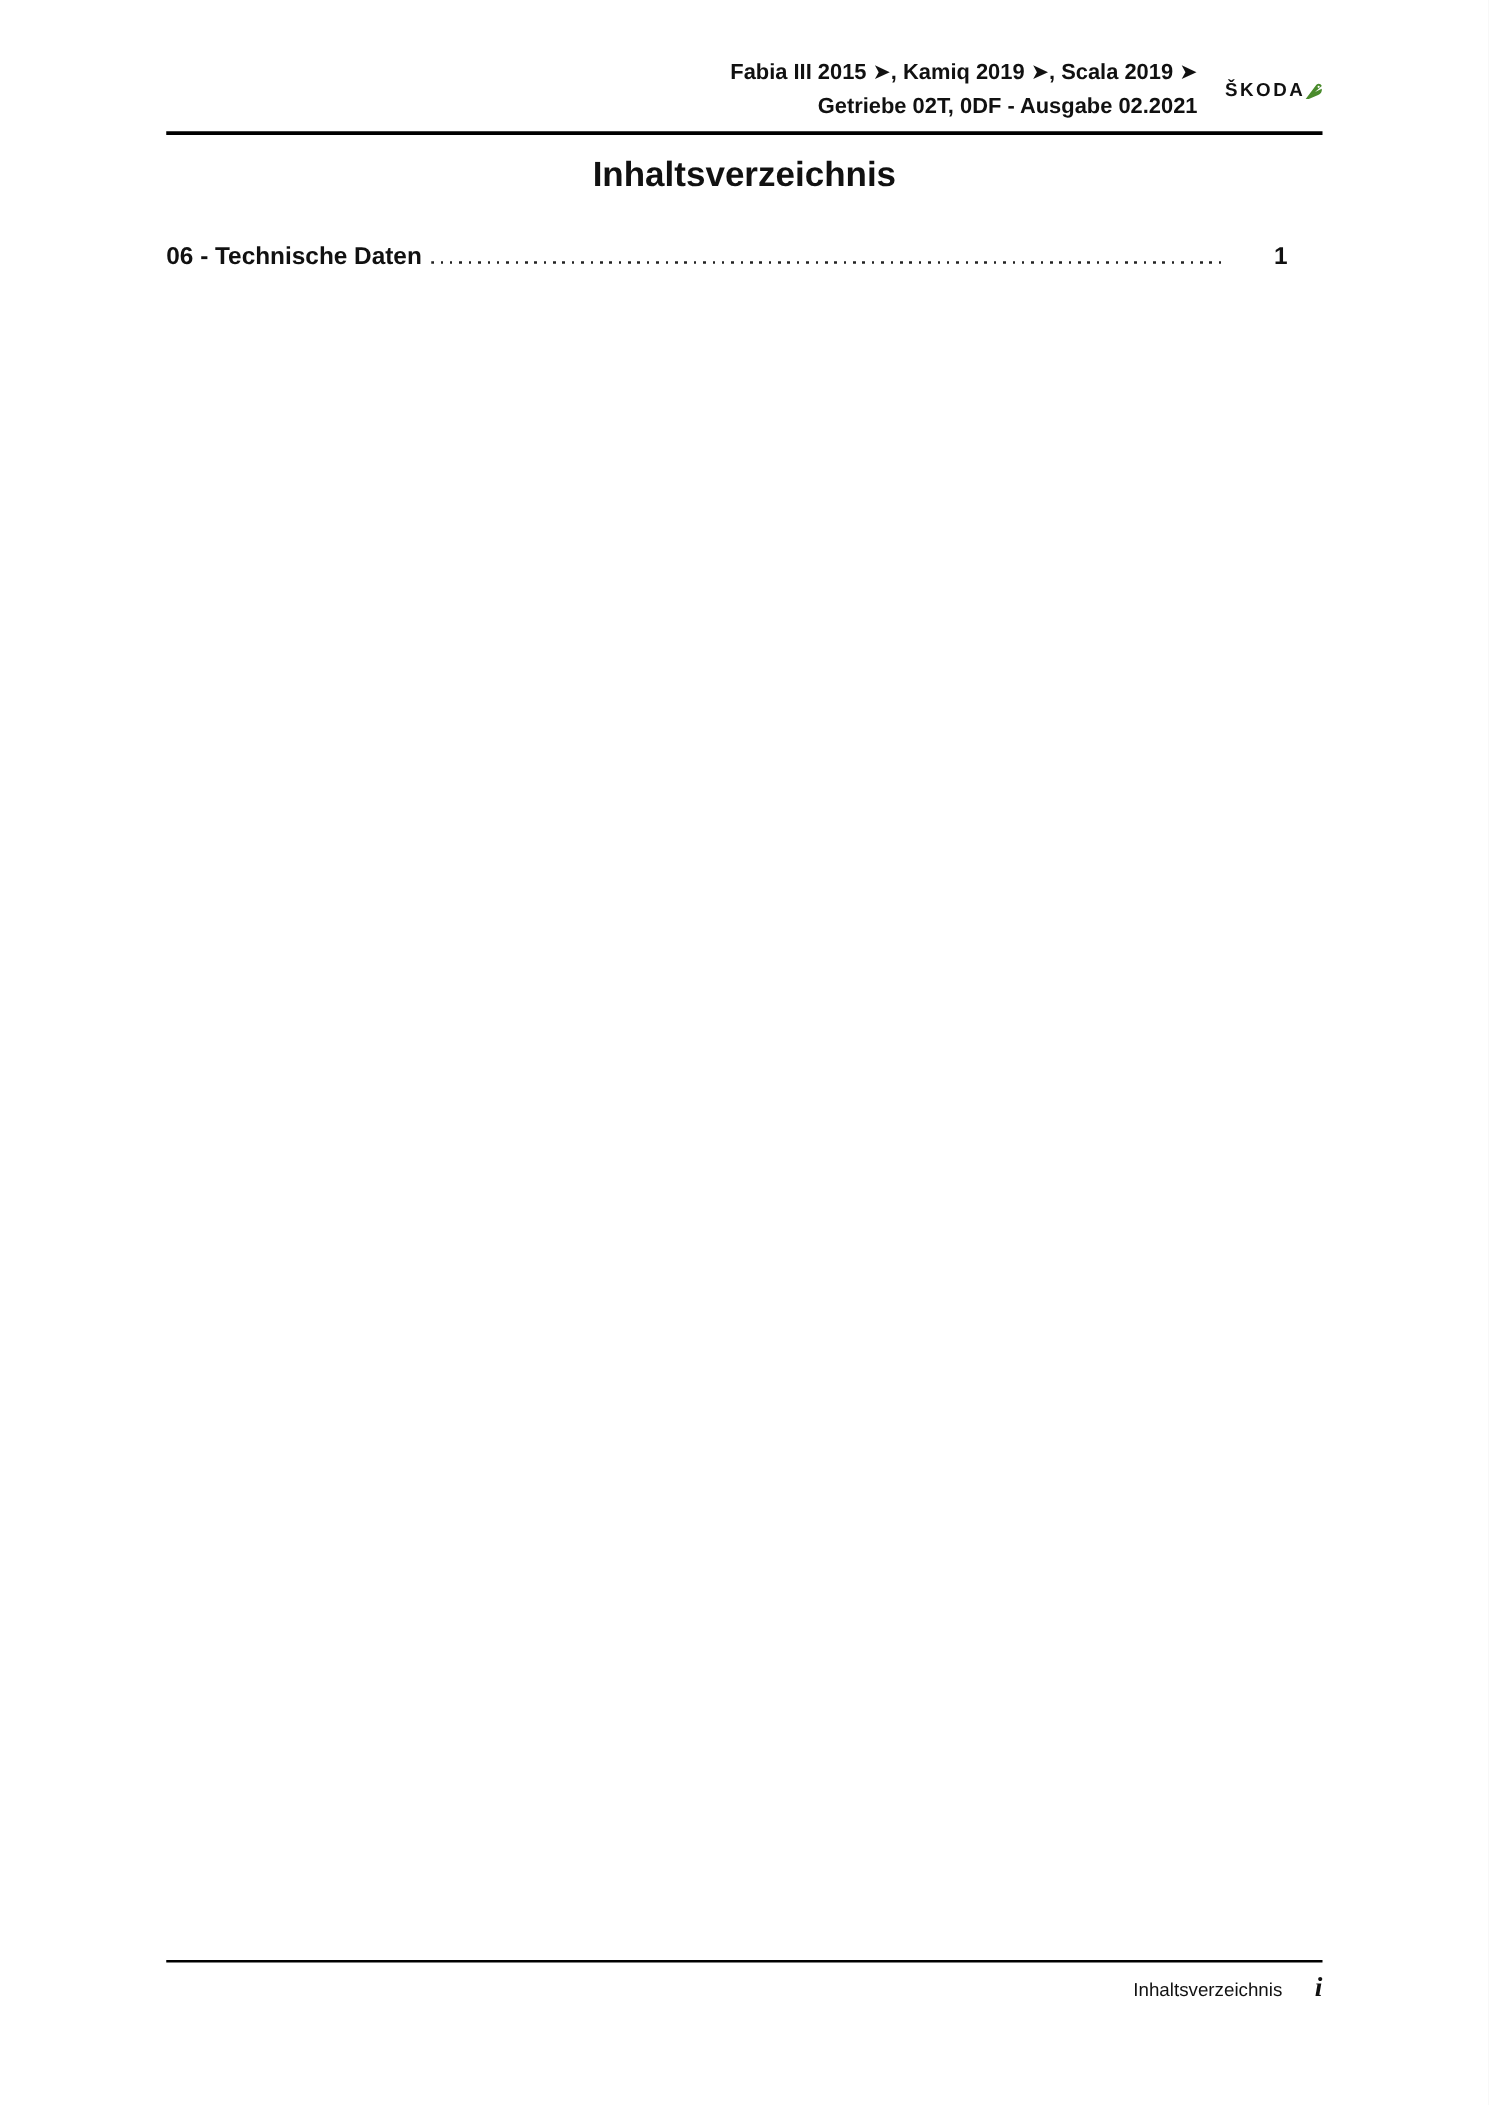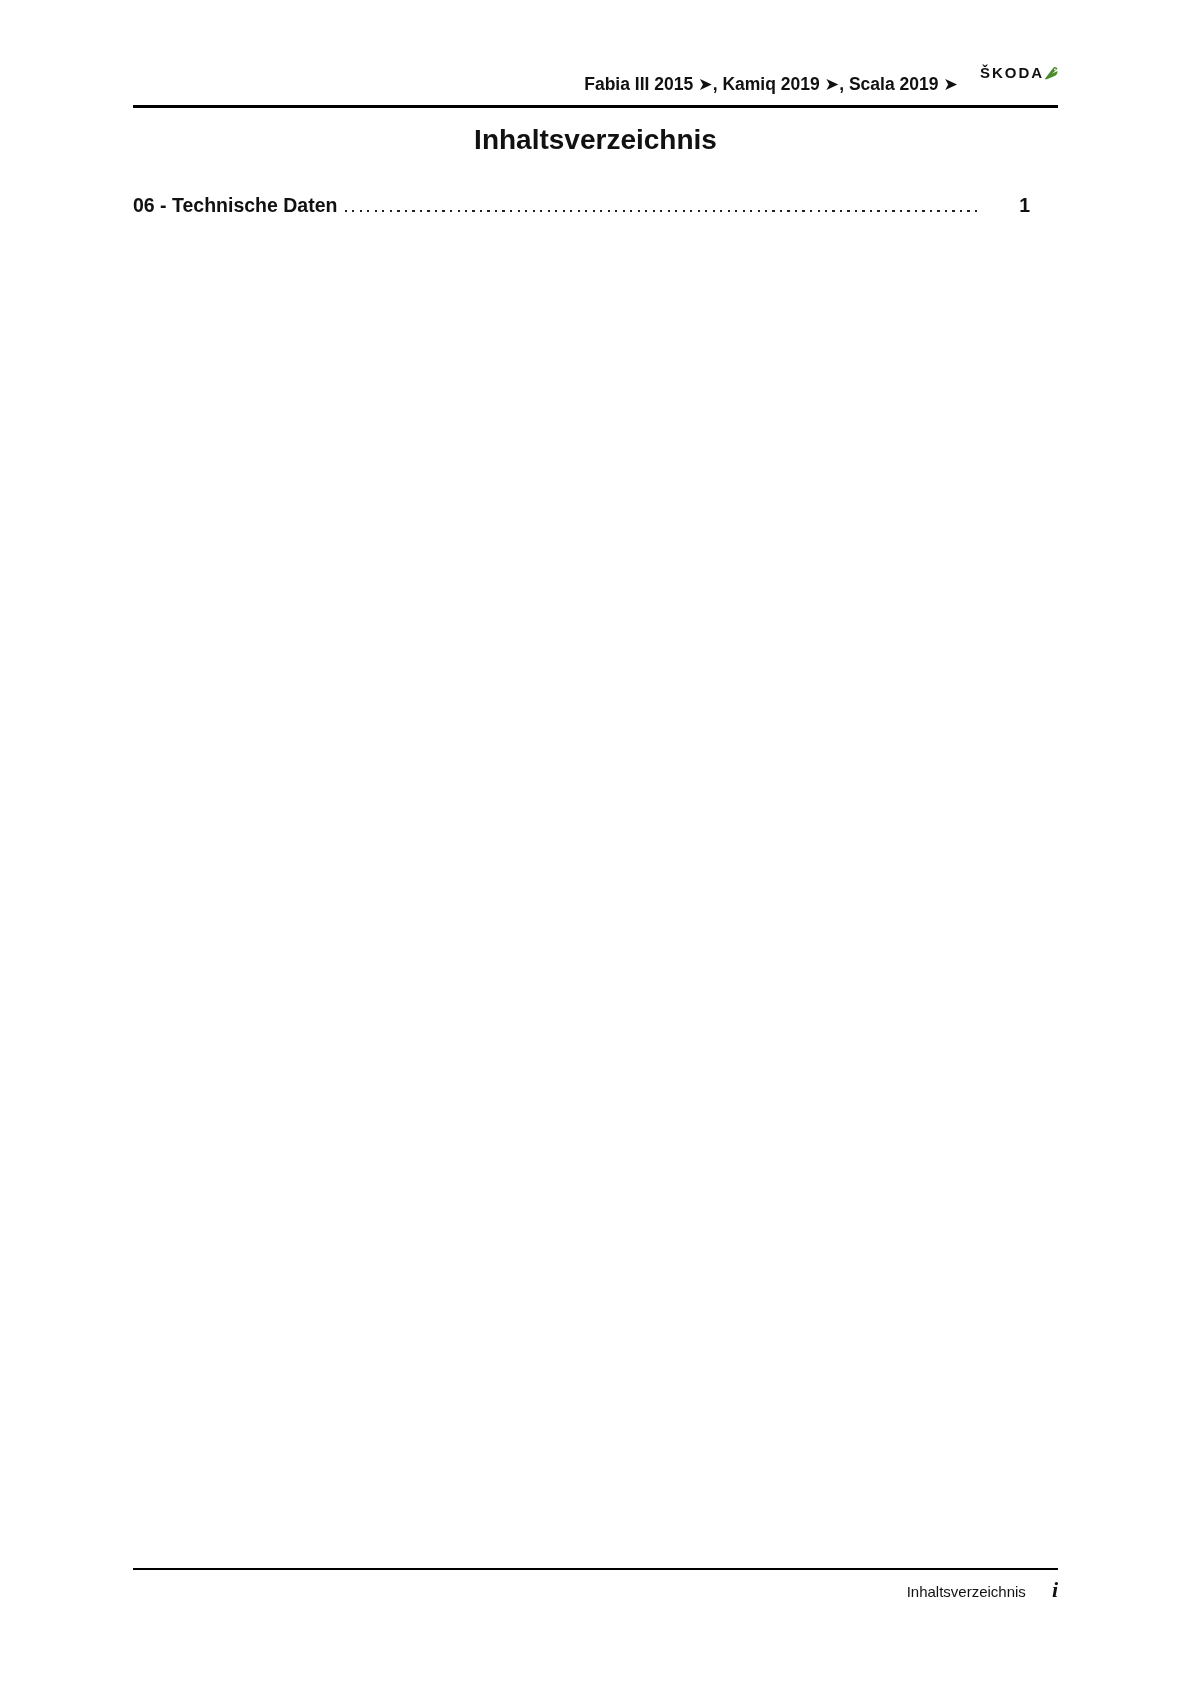--- a/index.html
+++ b/index.html
@@ -98,20 +98,21 @@
 </style>
 </head>
 <body>
 
 <div class="page">
   <div class="content">
 
     <header class="header">
       <div class="header-text">
         <div>Fabia III 2015 ➤, Kamiq 2019 ➤, Scala 2019 ➤</div>
+        <div>Getriebe 02T, 0DF - Ausgabe 02.2021</div>
       </div>
       <div class="logo">
         <div class="logo-word">ŠKODA</div>
         <svg class="logo-mark" width="58" height="54" viewBox="0 0 100 94" aria-hidden="true">
           <path d="M4 92 L66 10 C76 -2 92 4 97 16 L58 52 L97 32 C100 48 92 62 76 68 L22 92 Z" fill="#4a8b2c"></path>
           <circle cx="79" cy="21" r="6.5" fill="#ffffff"></circle>
         </svg>
       </div>
     </header>
 

